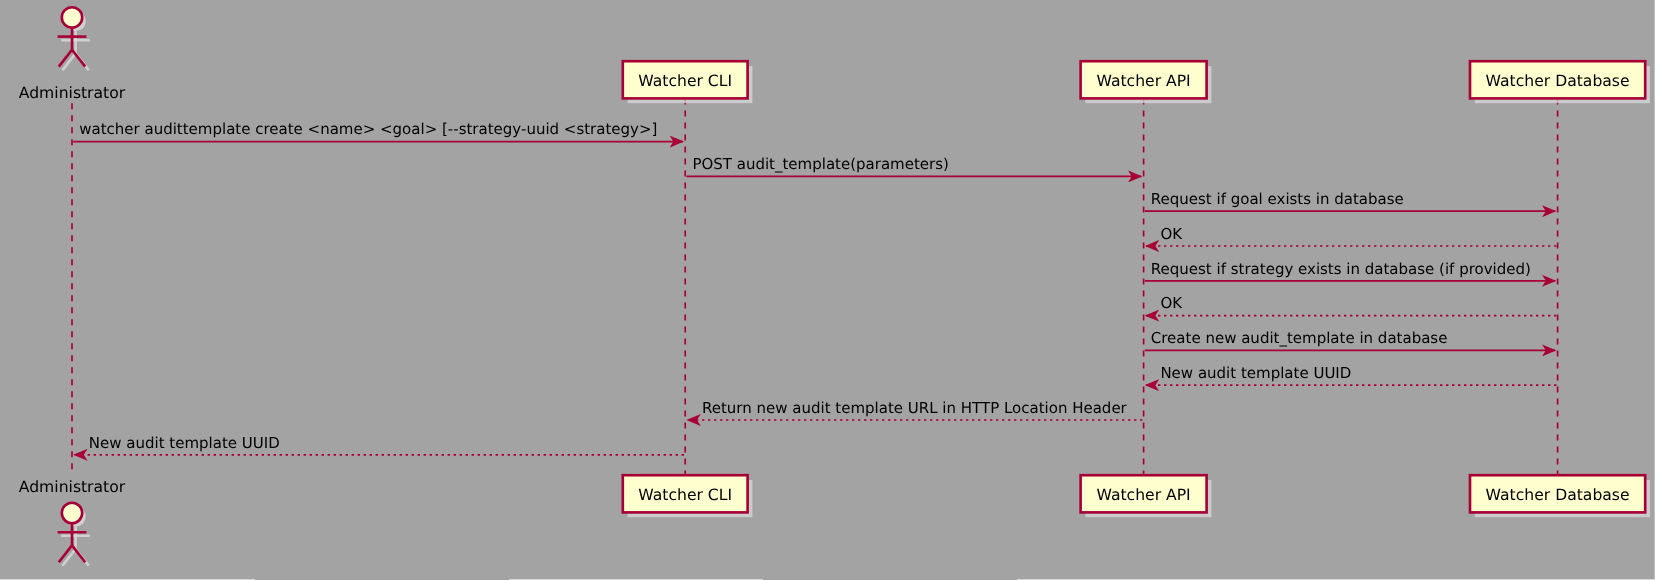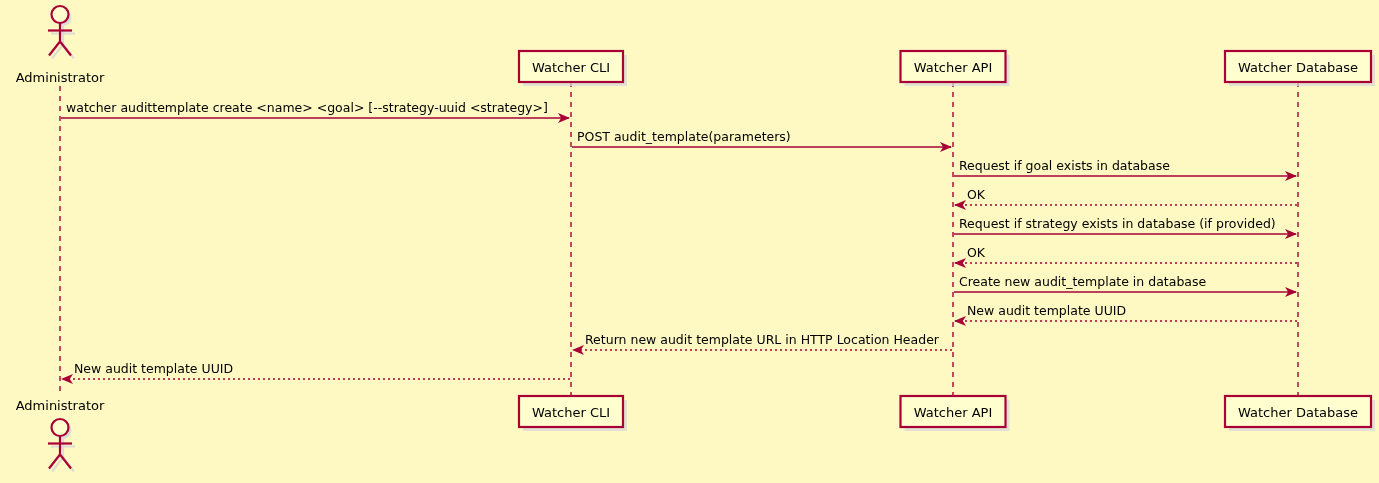--- a/index.html
+++ b/index.html
@@ -7,21 +7,21 @@
     padding: 0;
     background: #FFFFFF;
   }
   body {
     font-family: "DejaVu Sans", sans-serif;
   }
   #diagram {
     position: relative;
     width: 1379px;
     height: 483px;
-    background: #fef9c3;
+    background: #a3a3a3;
     overflow: hidden;
   }
   #diagram svg {
     position: absolute;
     left: 0;
     top: 0;
   }
   .msg-label {
     font-family: "DejaVu Sans", sans-serif;
     font-size: 12.5px;

